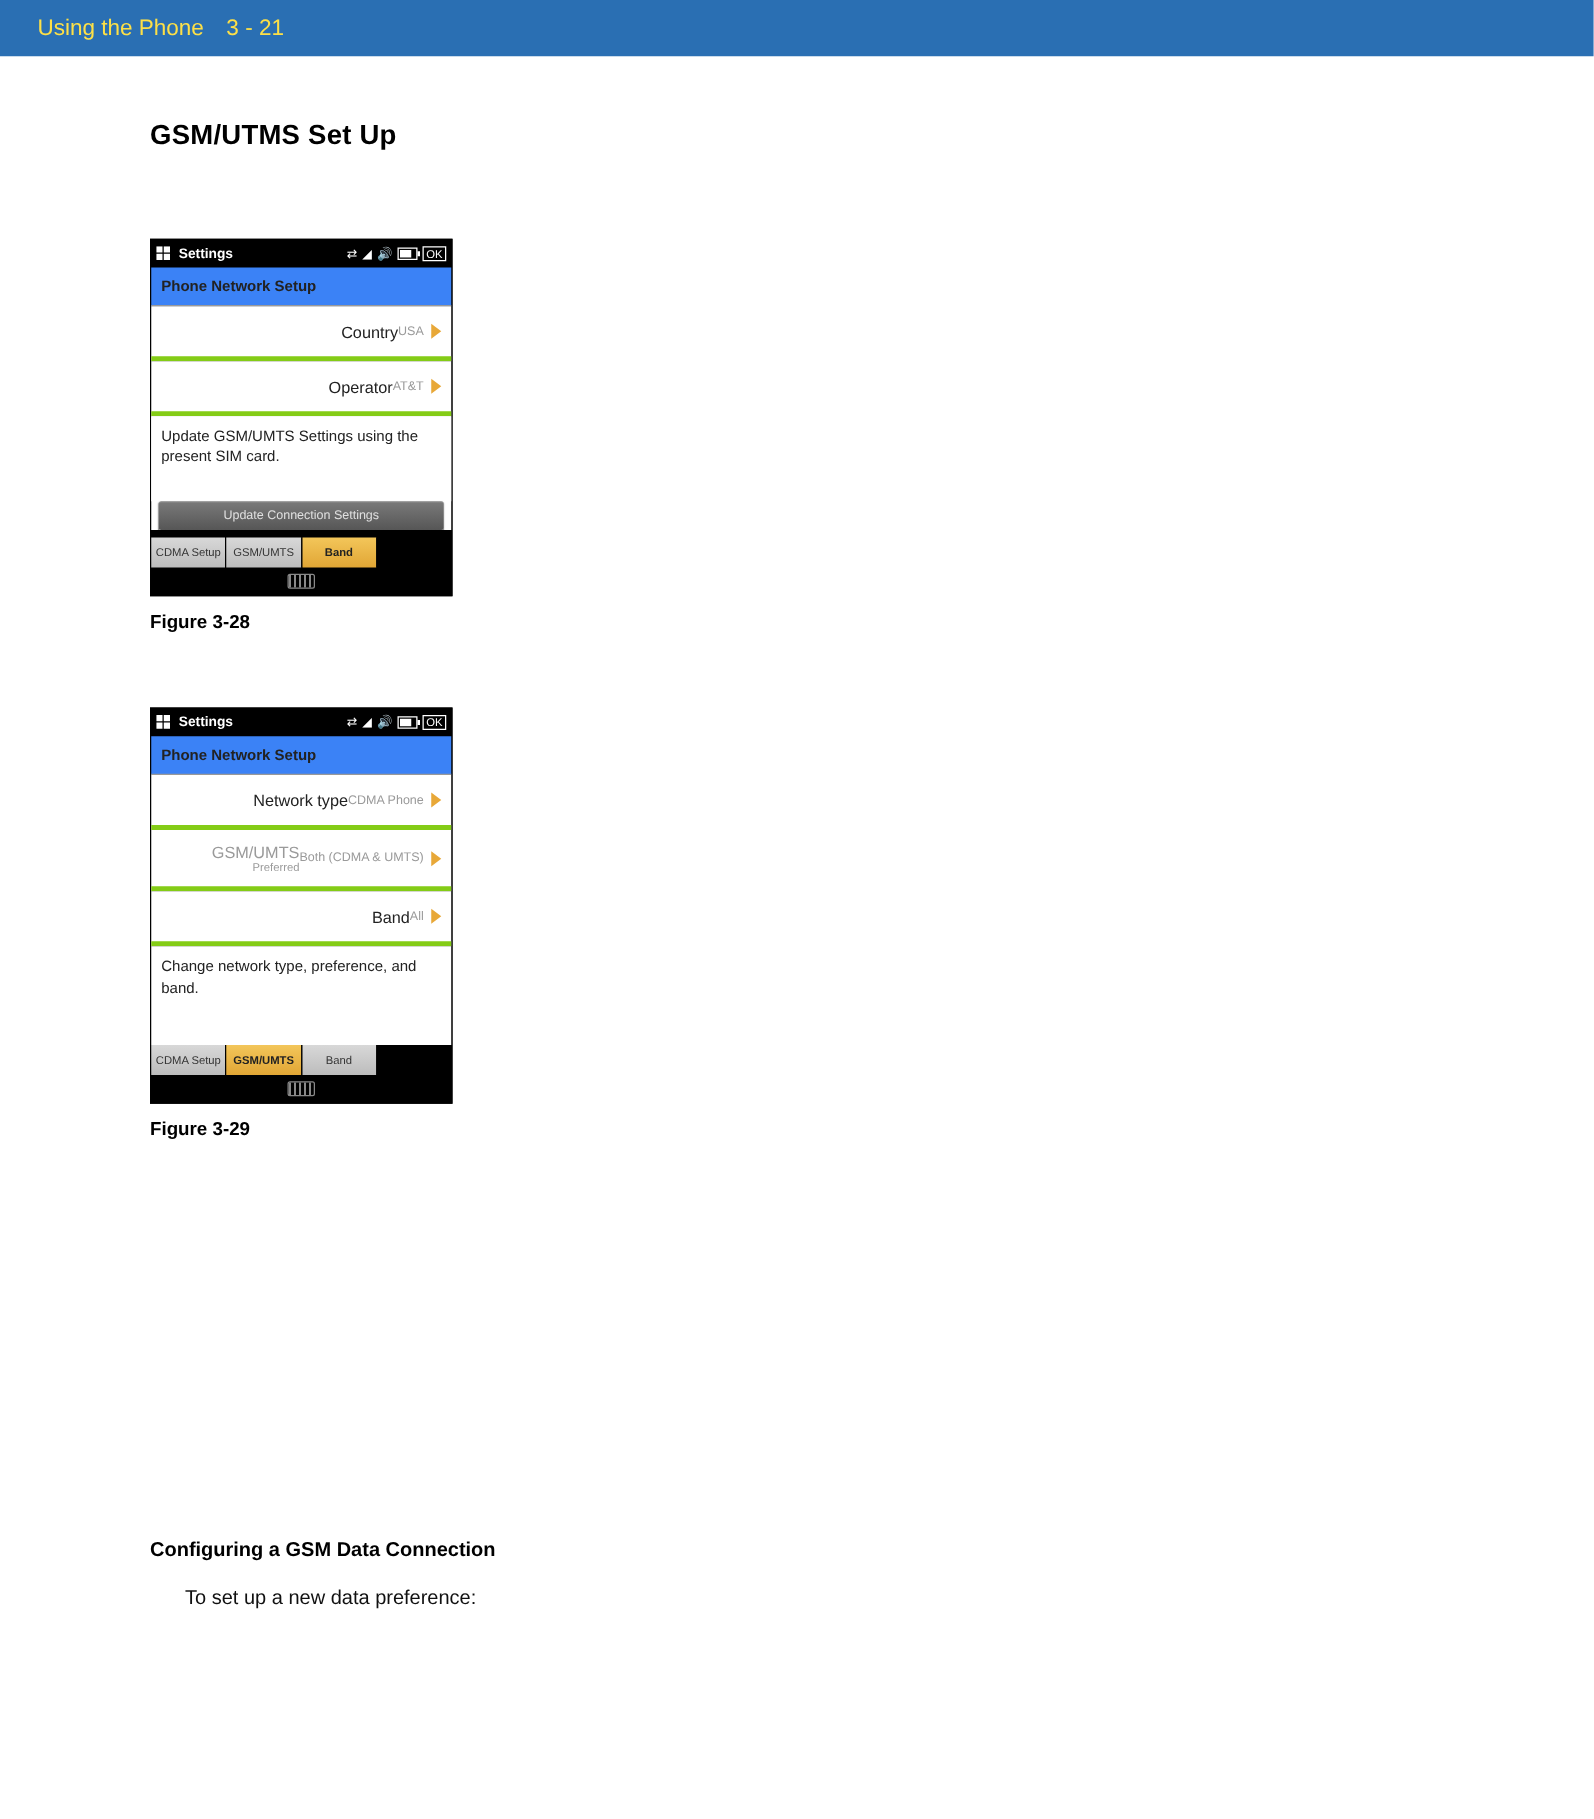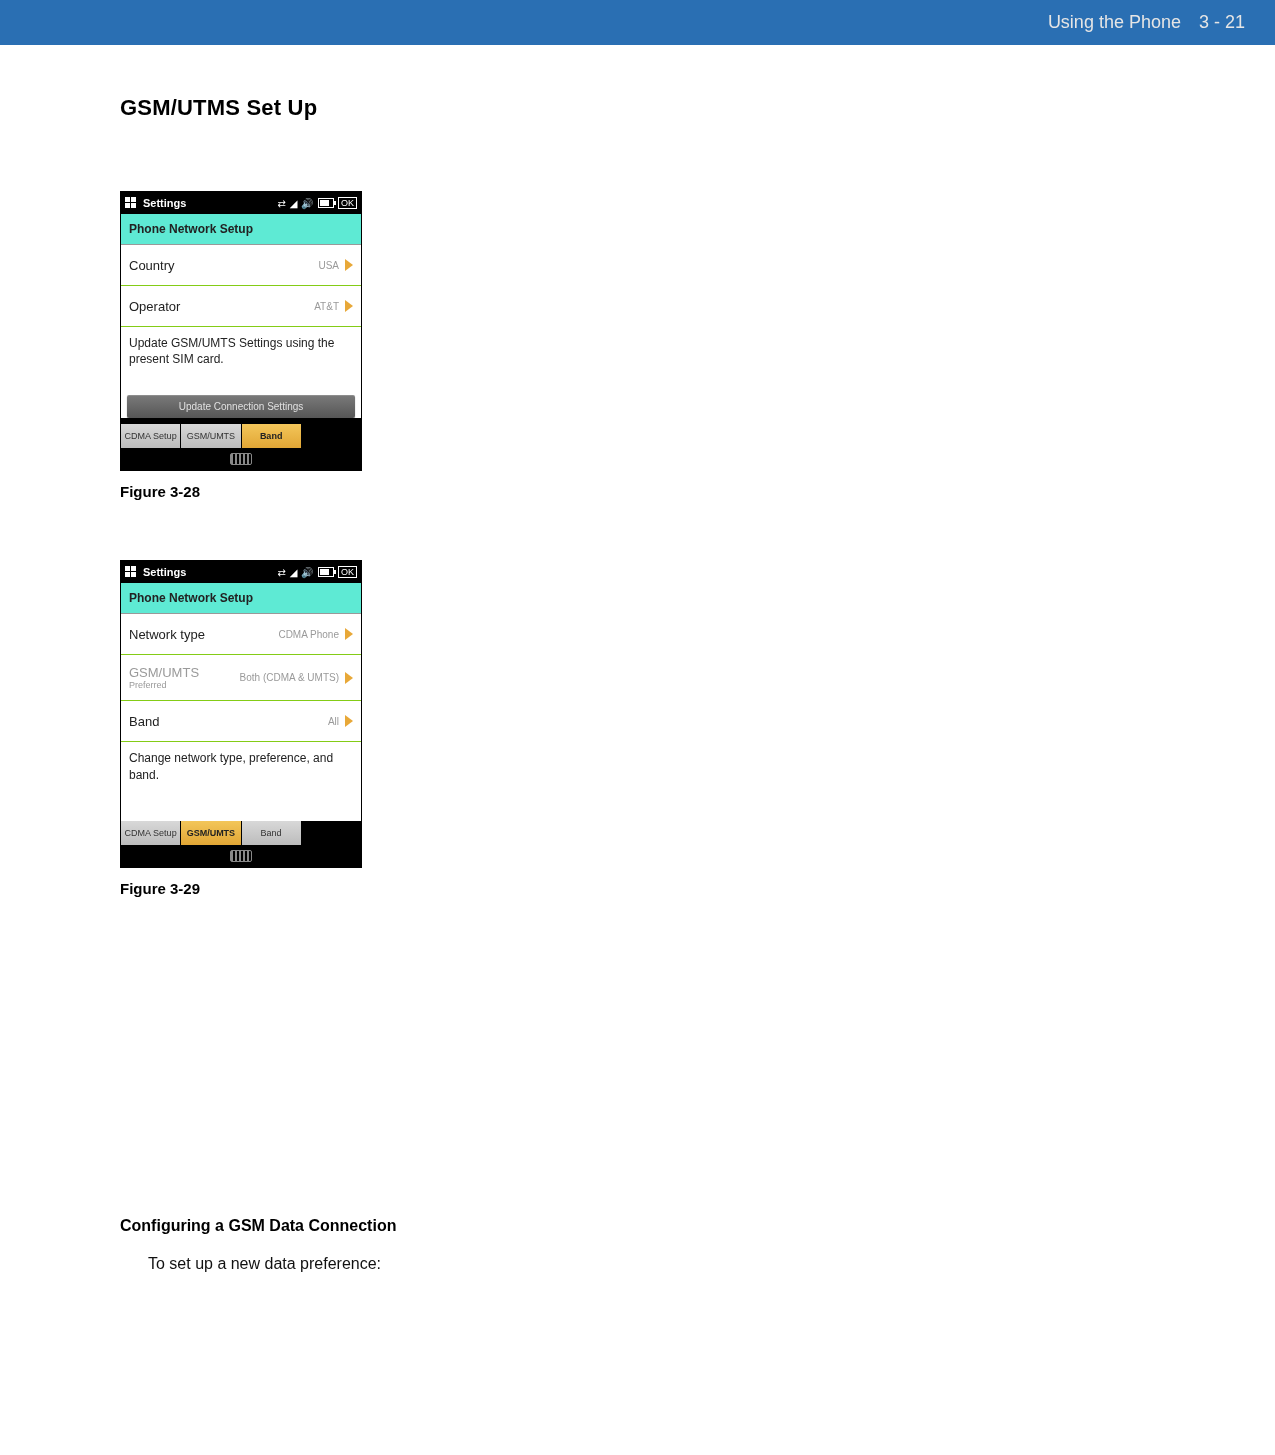--- a/index.html
+++ b/index.html
@@ -3,25 +3,24 @@
 <meta charset="utf-8">
 <style>
   body {
     margin: 0;
     padding: 0;
     font-family: Arial, Helvetica, sans-serif;
     background: #fff;
   }
   .page-header {
     background: #2a6fb3;
-    color: #e5e5e5;
+    color: #fde047;
     height: 45px;
     display: flex;
     align-items: center;
-    justify-content: flex-end;
     padding: 0 30px;
     font-size: 18px;
   }
   .page-header .section-name { margin-right: 18px; }
   .content {
     padding: 50px 0 0 120px;
     max-width: 900px;
   }
   h2.section-title {
     font-family: "Arial Narrow", Arial, sans-serif;
@@ -55,33 +54,34 @@
     width: 14px; height: 8px; border:1px solid #fff; position:relative;
   }
   .phone-status .batt::after{
     content:""; position:absolute; right:-3px; top:2px; width:2px; height:4px; background:#fff;
   }
   .phone-status .batt-fill{ position:absolute; left:1px; top:1px; bottom:1px; width:9px; background:#fff;}
   .phone-status .ok-box{
     border:1px solid #fff; font-size:9px; padding:0 2px; line-height:10px;
   }
   .phone-subtitle {
-    background: #5eead4;
+    background: #3b82f6;
     font-weight: bold;
     font-size: 12px;
     padding: 8px 8px;
     border-bottom: 1px solid #999;
   }
   .phone-row {
     background: #fff;
     display: flex;
     align-items: center;
     padding: 10px 8px;
-    border-bottom: 1px solid #84cc16;
+    border-bottom: 4px solid #84cc16;
     min-height: 20px;
+    text-align: right;
   }
   .phone-row.disabled { color:#9a9a9a; }
   .phone-row .row-label { flex: 1; font-size: 13px; }
   .phone-row .row-sub { font-size: 9px; color:#9a9a9a; display:block; }
   .phone-row .row-value { color:#9a9a9a; font-size:10px; margin-right:6px; }
   .tri {
     width: 0; height: 0;
     border-top: 6px solid transparent;
     border-bottom: 6px solid transparent;
     border-left: 8px solid #e8a838;

